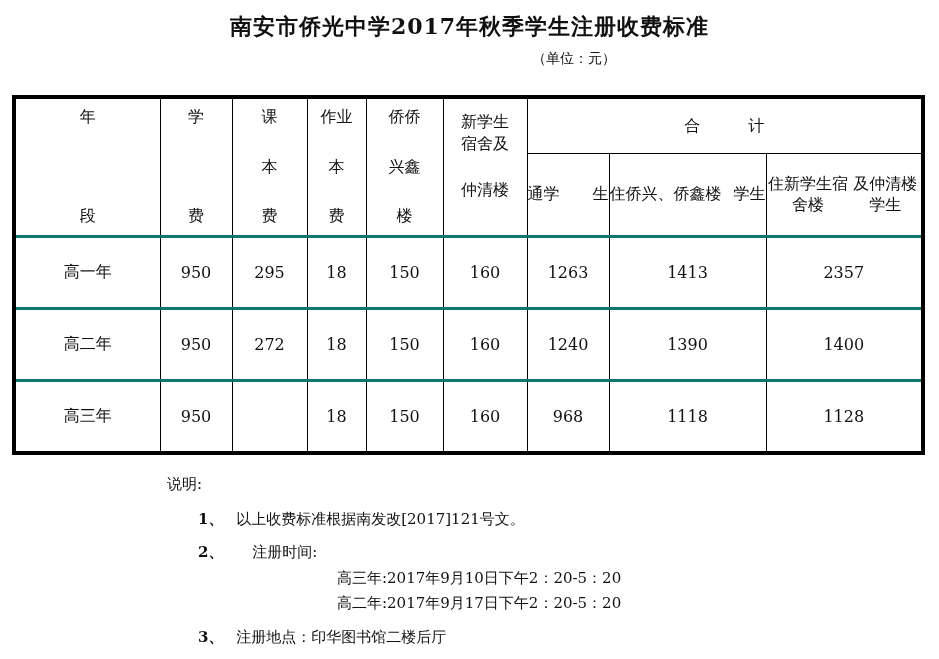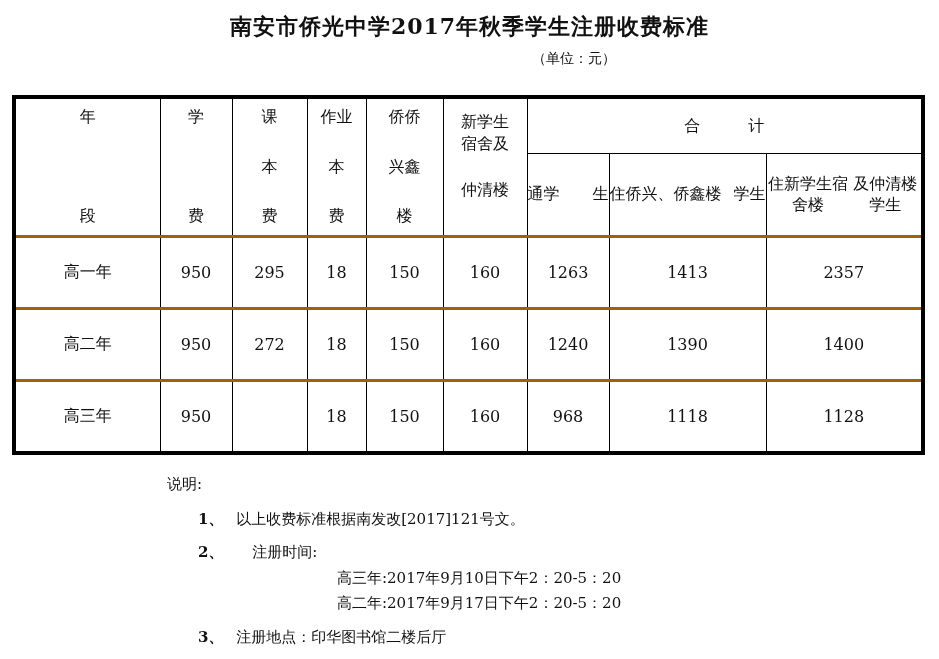--- a/index.html
+++ b/index.html
@@ -5,21 +5,21 @@
   html, body { margin:0; padding:0; background:#ffffff; }
   body { width:939px; height:659px; position:relative; overflow:hidden;
          font-family:"DejaVu Serif","Liberation Serif",serif; color:#111; }
   .title { position:absolute; left:0; width:939px; top:12px; text-align:center;
            font-size:22px; font-weight:bold; letter-spacing:1px; }
   .unit { position:absolute; left:532px; top:50px; font-size:14px; }
   table.fees { position:absolute; left:12px; top:95px; border-collapse:collapse;
                table-layout:fixed; width:909px; border:4px solid #000; }
   table.fees td { border:1px solid #000; text-align:center; vertical-align:middle;
                   font-size:16px; padding:0; }
-  table.fees tr.body-row td { height:69px; border-top:3px solid #a16207;margin-top:32px; }
+  table.fees tr.body-row td { height:69px; border-top:3px solid #0f766e;margin-top:32px; }
   .stack { display:flex; flex-direction:column; justify-content:space-between;
            align-items:center; height:122px; padding:8px 0; box-sizing:border-box; }
   .stack2 { display:flex; flex-direction:row; justify-content:space-between;
             align-items:center; height:72px; padding:6px 0; box-sizing:border-box; }
   .notes { position:absolute; left:0; top:470px; font-size:15px; }
   .notes div { position:absolute; white-space:nowrap; }
   .num-label { font-weight:bold; }
 </style>
 </head>
 <body>

